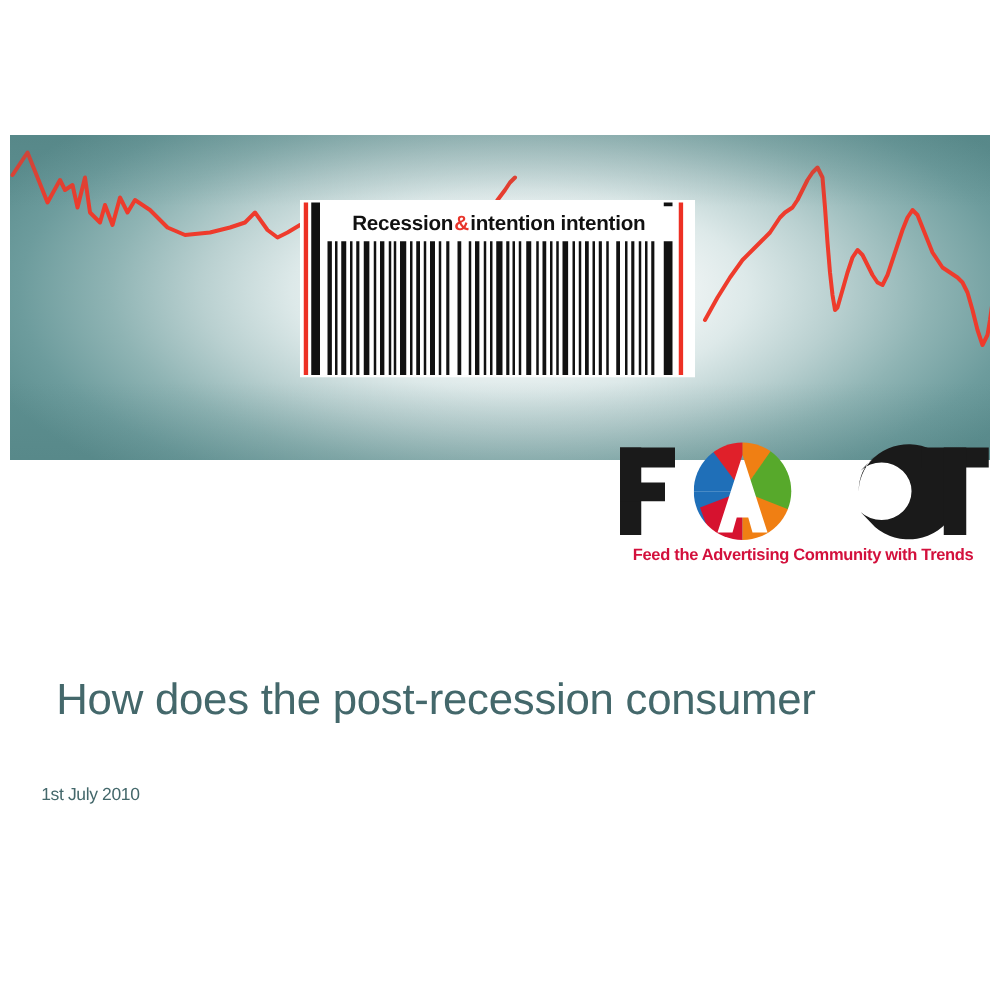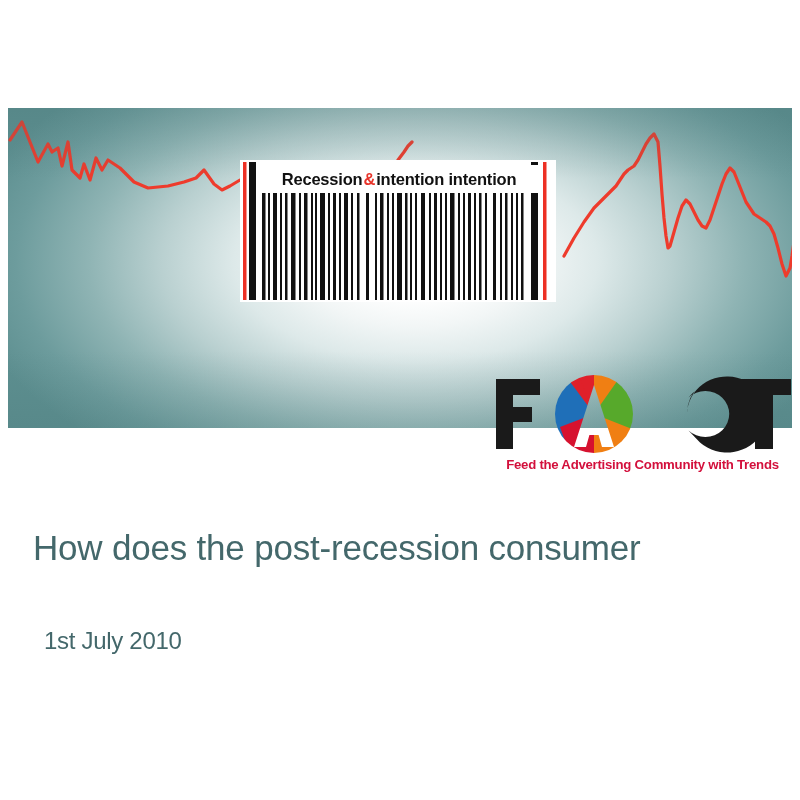--- a/index.html
+++ b/index.html
@@ -15,21 +15,21 @@
     font-family: "Liberation Sans", sans-serif;
     -webkit-font-smoothing: antialiased;
   }
 
   
   #hero-banner {
     position: absolute;
     left: 8px;
     top: 108px;
     width: 784px;
-    height: 320px;
+    height: 260px;
     overflow: hidden;
     background:
       radial-gradient(ellipse 58% 78% at 52% 48%,
         #ffffff 0%,
         #ffffff 14%,
         #f2f6f6 26%,
         #dde9e9 40%,
         #b9d0d0 56%,
         #8fb4b4 72%,
         #6d9c9d 88%,
@@ -78,21 +78,21 @@
     letter-spacing: -0.2px;
     color: #111111;
     white-space: nowrap;
   }
   #barcode-caption .amp { color: #e8352b; padding: 0 1px; }
 
   
   #fact-logo {
     position: absolute;
     left: 490px;
-    top: 371px;
+    top: 350px;
     width: 305px;
     height: 112px;
   }
   #fact-wordmark-svg {
     display: block;
     width: 305px;
     height: 86px;
   }
   #fact-tagline {
     position: absolute;
@@ -107,38 +107,37 @@
     color: #d3103c;
     white-space: nowrap;
   }
 
   
   #headline {
     position: absolute;
     left: 33px;
     top: 524px;
     width: 720px;
-    margin: 0;
+    margin: 12px;
     font-family: "Liberation Sans", sans-serif;
     font-weight: normal;
     font-size: 35px;
     line-height: 48px;
     color: #44686b;
     letter-spacing: -0.2px;
   }
   #subtitle-date {
     position: absolute;
     left: 33px;
     top: 627px;
     font-family: "Liberation Sans", sans-serif;
     font-weight: normal;
-    font-size: 24px;
+    font-size: 14px;
     color: #44686b;
     letter-spacing: -0.3px;
-    margin-left: 11px;
   }
 </style>
 </head>
 <body>
 
 <div id="hero-banner">
 
   <svg id="trend-line-svg" viewBox="0 0 784 260" preserveAspectRatio="none">
 
     <polyline fill="none" stroke="#ee3b2c" stroke-width="3.2" stroke-linejoin="round" stroke-linecap="round" points="2,32 14,14 30,54 40,36 44,44 50,40 54,58 60,34 64,62 72,70

